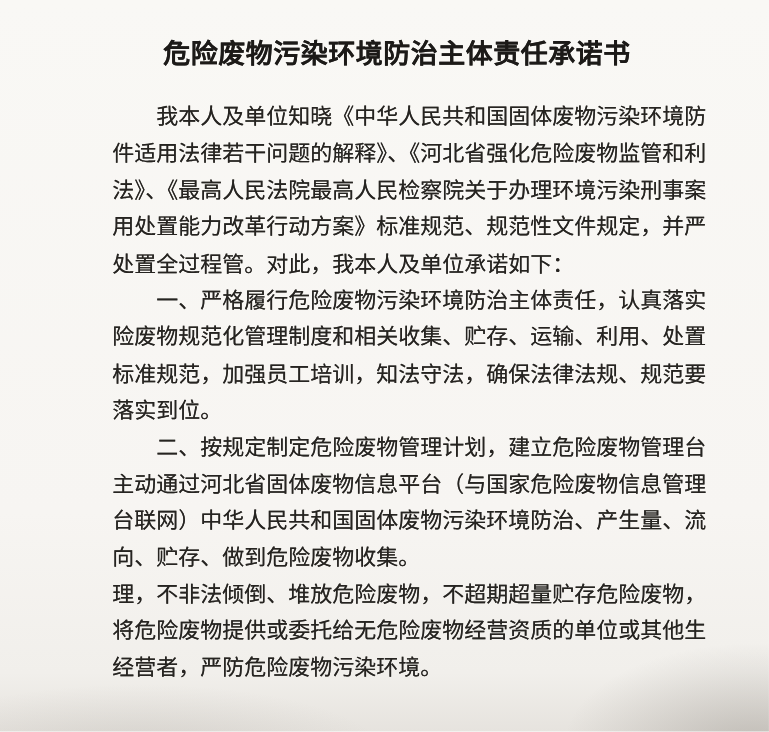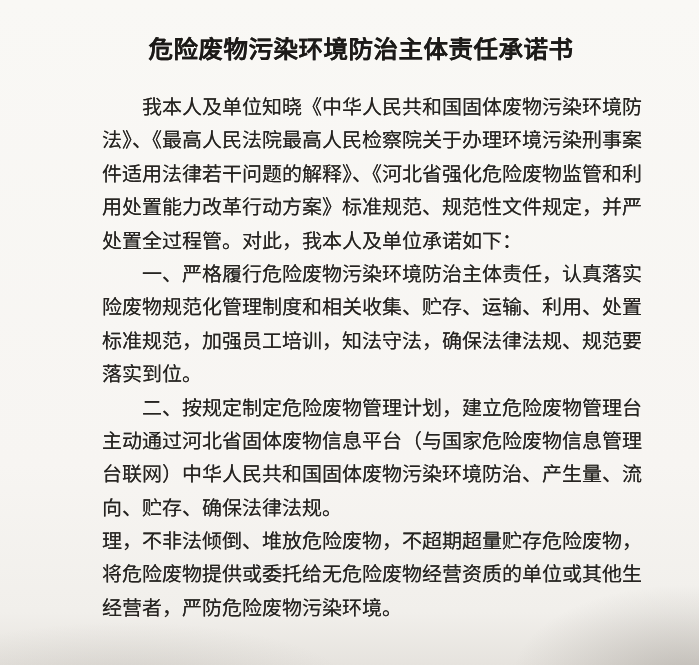--- a/index.html
+++ b/index.html
@@ -72,36 +72,36 @@
 </head>
 <body>
 
 <div class="page">
   <h1 class="doc-title">危险废物污染环境防治主体责任承诺书</h1>
 
   <div class="doc-body">
 
   <div class="paragraph">
         <div class="line indent just">我本人及单位知晓《中华人民共和国固体废物污染环境防治</div>
+        <div class="line just">件适用法律若干问题的解释》、《河北省强化危险废物监管和利</div>
         <div class="line just">法》、《最高人民法院最高人民检察院关于办理环境污染刑事案</div>
-        <div class="line just">件适用法律若干问题的解释》、《河北省强化危险废物监管和利</div>
         <div class="line just">用处置能力改革行动方案》标准规范、规范性文件规定，并严</div>
         <div class="line">处置全过程管。对此，我本人及单位承诺如下：</div>
       </div>
       <div class="paragraph">
         <div class="line indent just">一、严格履行危险废物污染环境防治主体责任，认真落实危</div>
         <div class="line just">险废物规范化管理制度和相关收集、贮存、运输、利用、处置等</div>
         <div class="line just">标准规范，加强员工培训，知法守法，确保法律法规、规范要求</div>
         <div class="line">落实到位。</div>
       </div>
       <div class="paragraph">
         <div class="line indent just">二、按规定制定危险废物管理计划，建立危险废物管理台账，</div>
         <div class="line just">主动通过河北省固体废物信息平台（与国家危险废物信息管理平</div>
         <div class="line just">台联网）中华人民共和国固体废物污染环境防治、产生量、流</div>
-        <div class="line">向、贮存、确保法律法规。</div>
+        <div class="line">向、贮存、做到危险废物收集。</div>
       </div>
       <div class="paragraph">
         <div class="line just">理，不非法倾倒、堆放危险废物，不超期超量贮存危险废物，不</div>
         <div class="line just">将危险废物提供或委托给无危险废物经营资质的单位或其他生产</div>
         <div class="line">经营者，严防危险废物污染环境。</div>
       </div>
     </div>
 
   <div class="scan-shade"></div>
 </div>

